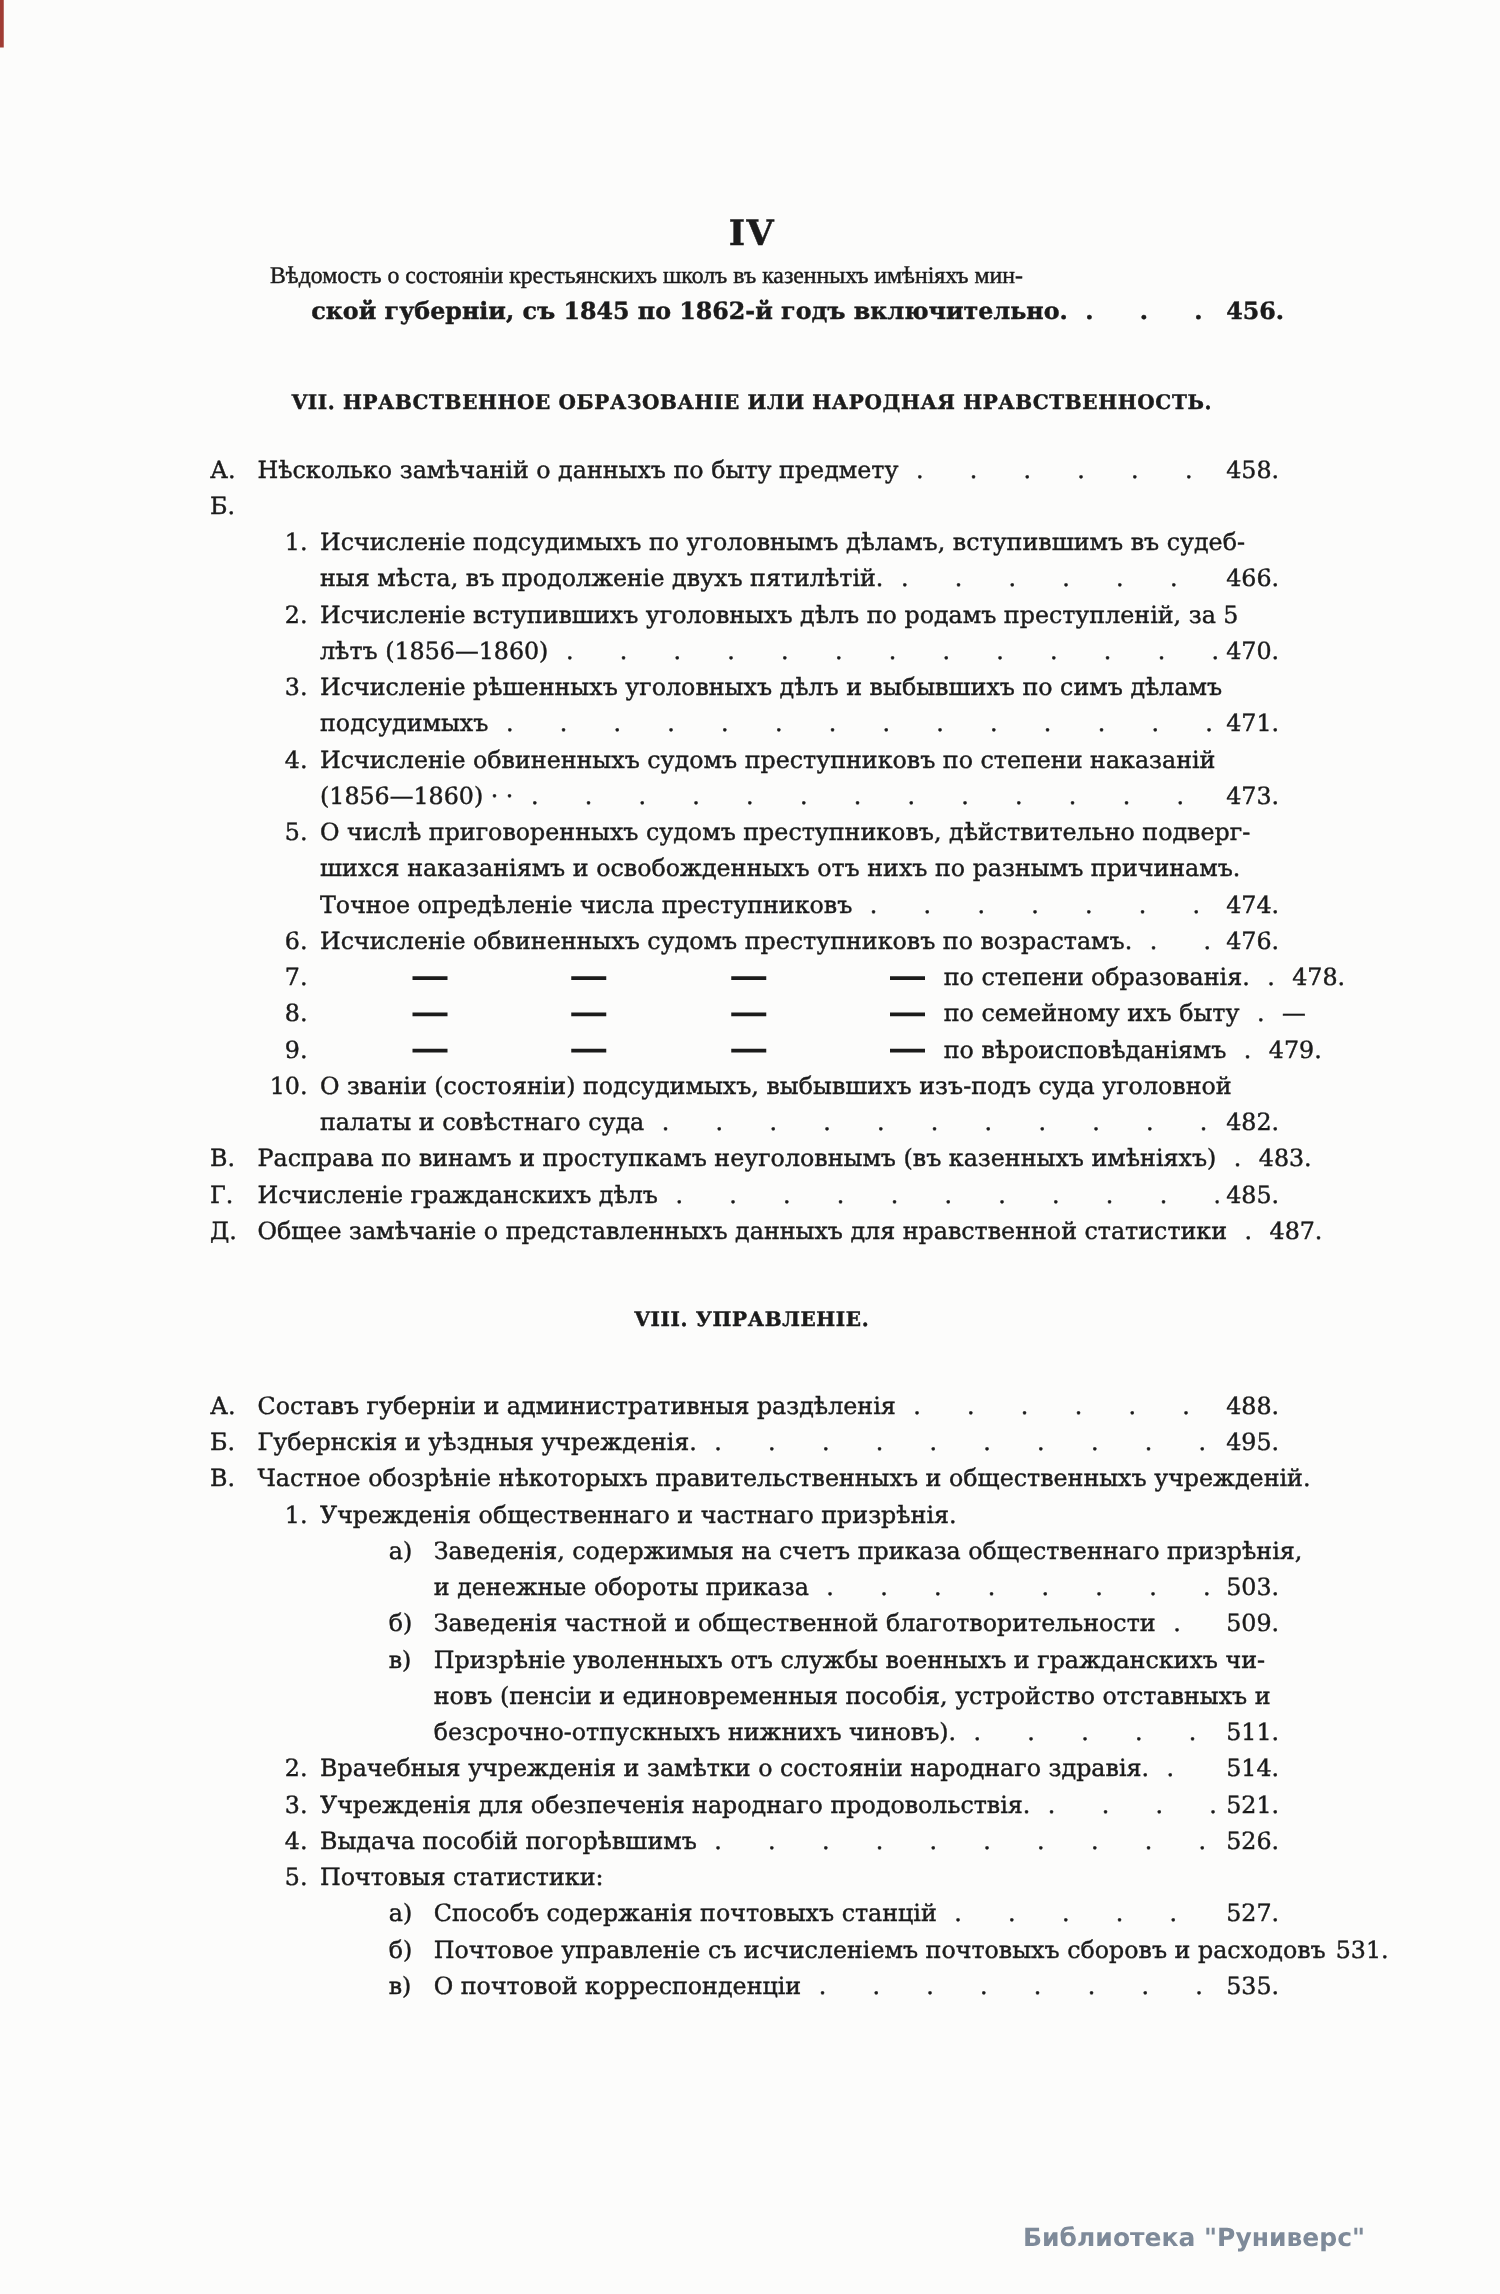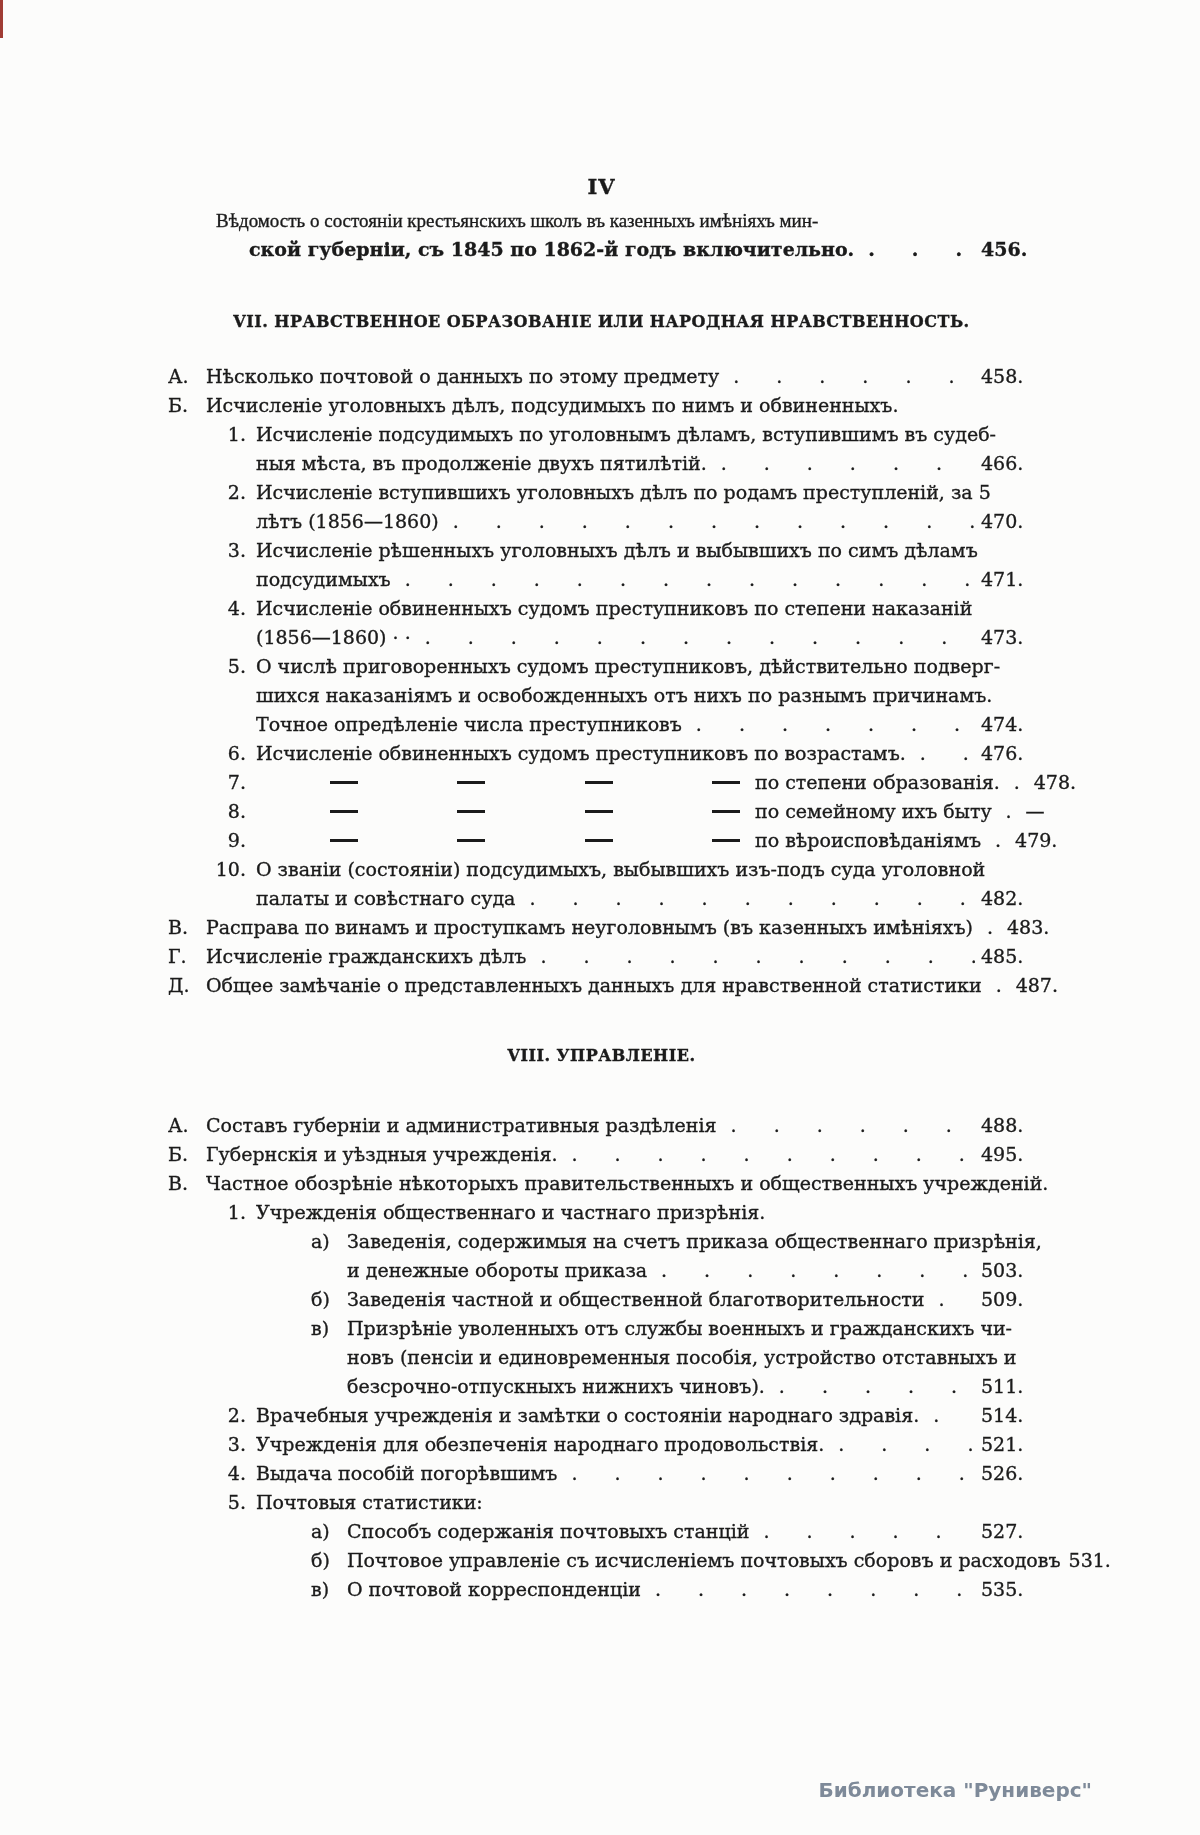--- a/index.html
+++ b/index.html
@@ -15,21 +15,21 @@
   }
   .scan-mark{
     position:absolute;left:0;top:0;width:3px;height:38px;
     background:var(--scan-mark,#a03c34);
   }
   .content{
     position:absolute;left:168px;top:160px;width:867px;
   }
   .roman{
     margin-top:12px;line-height:29px;height:29px;
-    text-align:center;font-size:21px;font-weight:bold;letter-spacing:1px;
+    text-align:center;font-size:28px;font-weight:bold;letter-spacing:1px;
   }
   .col-header{
     margin-top:28px;line-height:29px;height:29px;
     text-align:right;font-style:italic;font-size:20px;
     padding-right:2px;
   }
   #front-rows{margin-top:5px;}
   .row{
     display:flex;align-items:baseline;
     line-height:29px;height:29px;
@@ -96,27 +96,26 @@
           <span class="leader">..........................</span>
           <span class="pagenum">456.</span>
         </div>
       </div>
     <div id="sections">
         <div class="section sec-0">
           <h2 class="section-heading">VII. НРАВСТВЕННОЕ ОБРАЗОВАНІЕ ИЛИ НАРОДНАЯ НРАВСТВЕННОСТЬ.</h2>
           <div class="section-rows">
             <div class="row lv-letter">
               <span class="prefix">А.</span>
-              <span class="text">Нѣсколько почтовой о данныхъ по этому предмету</span>
+              <span class="text">Нѣсколько замѣчаній о данныхъ по быту предмету</span>
               <span class="leader">..........................</span>
               <span class="pagenum">458.</span>
             </div>
             <div class="row lv-letter">
               <span class="prefix">Б.</span>
-              <span class="text">Исчисленіе уголовныхъ дѣлъ, подсудимыхъ по нимъ и обвиненныхъ.</span>
             </div>
             <div class="row lv-num">
               <span class="prefix">1.</span>
               <span class="text">Исчисленіе подсудимыхъ по уголовнымъ дѣламъ, вступившимъ  въ  судеб-</span>
             </div>
             <div class="row lv-num-cont">
               <span class="prefix"></span>
               <span class="text">ныя мѣста, въ продолженіе двухъ пятилѣтій.</span>
               <span class="leader">..........................</span>
               <span class="pagenum">466.</span>

